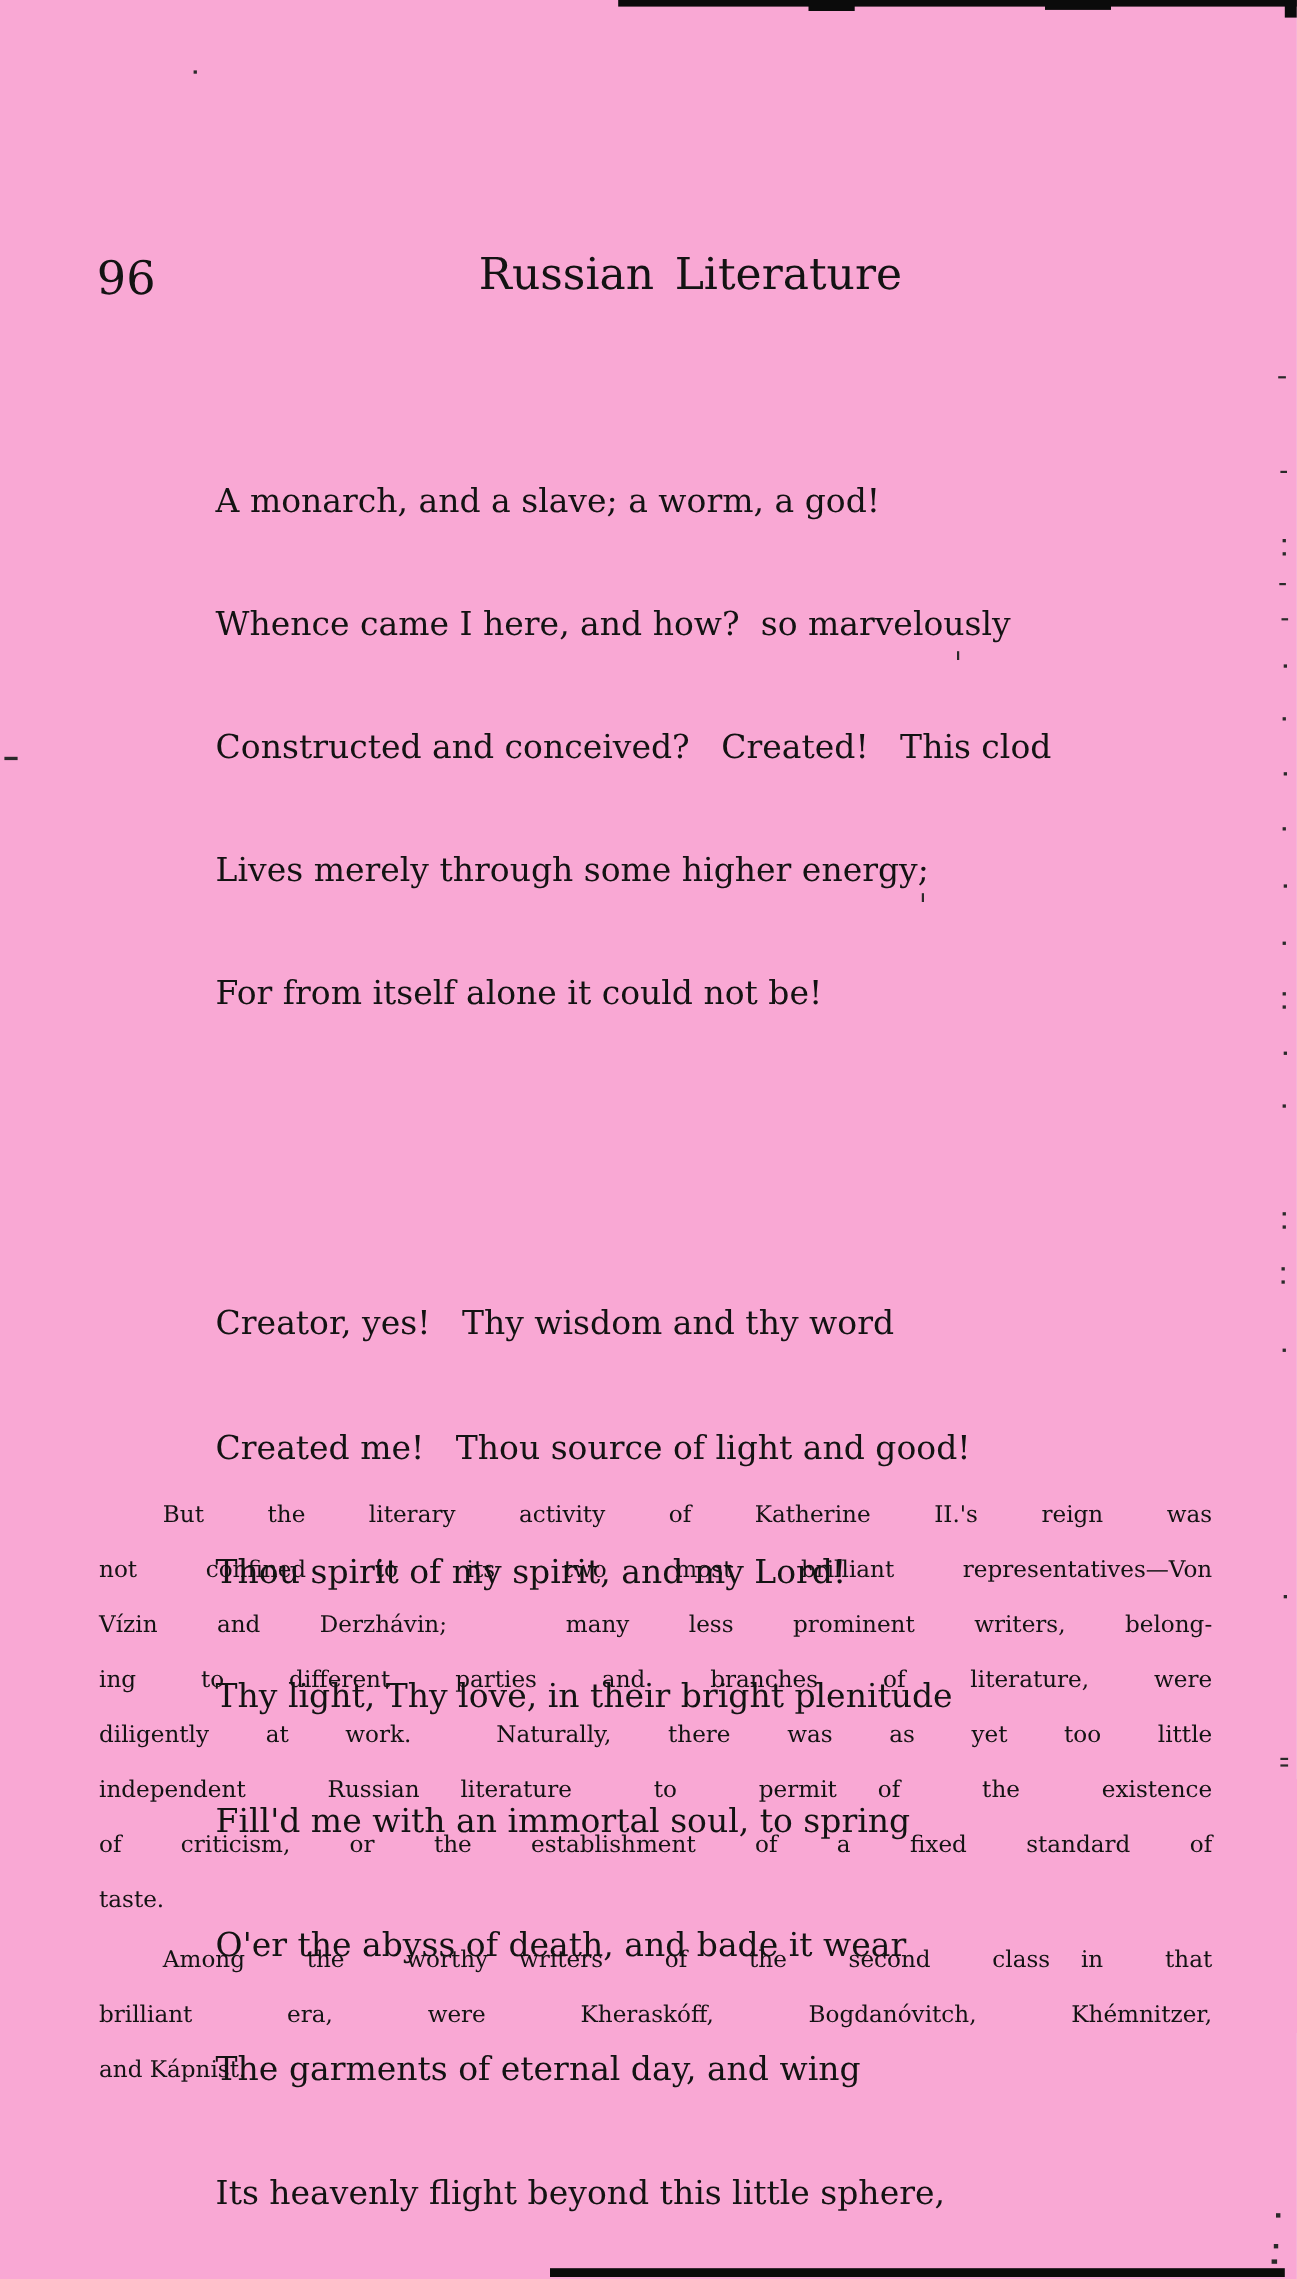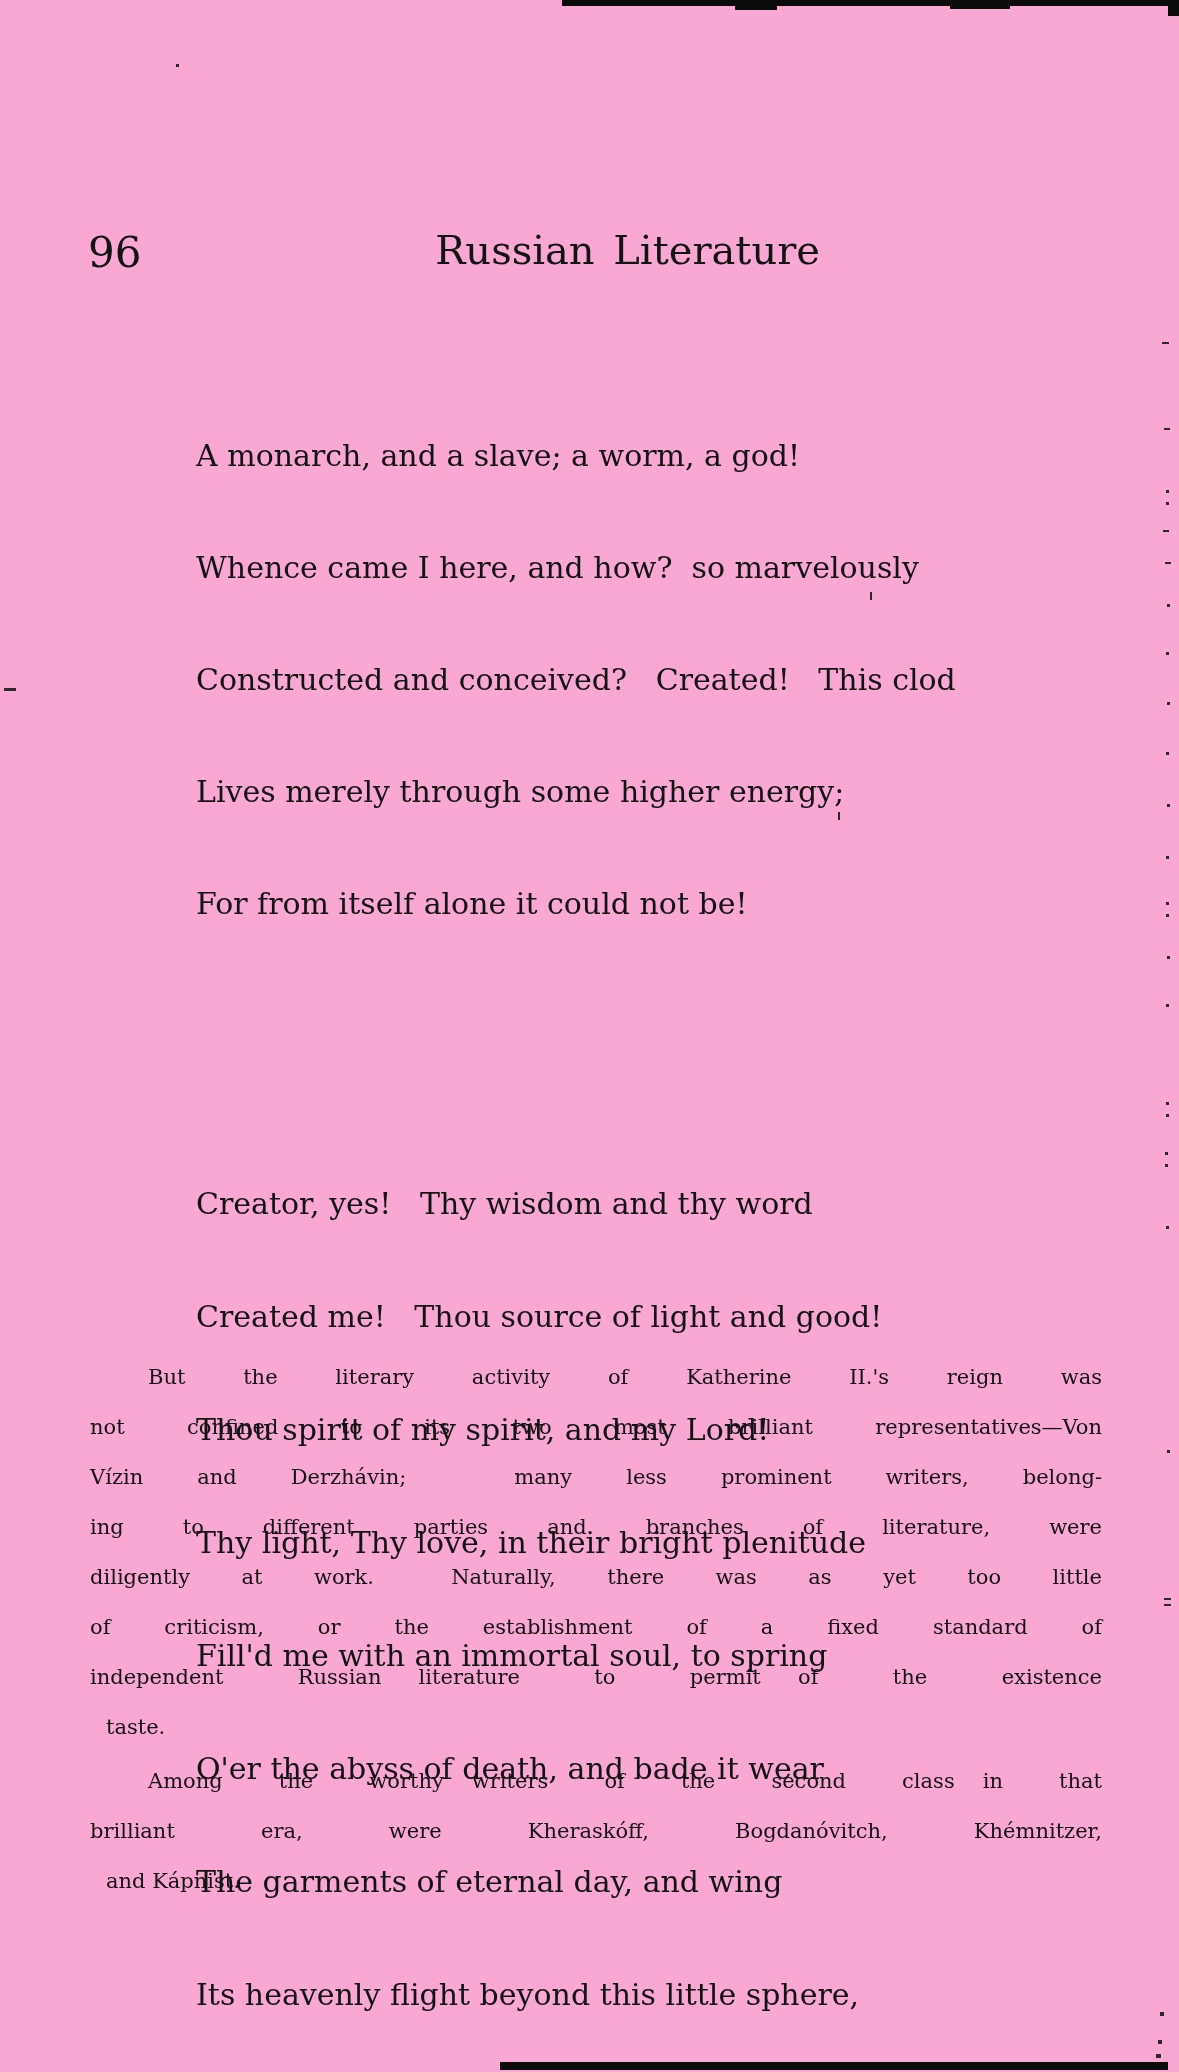--- a/index.html
+++ b/index.html
@@ -52,21 +52,20 @@
   .prose p + p { margin-top: 4px; }
   .jline {
     line-height: 50px;
     white-space: pre-wrap;
     text-align: justify;
     text-align-last: justify;
   }
   .jline.last {
     text-align: right;
     text-align-last: left;
-    margin-left: 16px;
   }
   .jline.indent { text-indent: 58px; }
   .bar { position: absolute; background: #0b0b0b; }
   .speck { position: absolute; background: #2a2a2a; }
 </style>
 </head>
 <body>
 
 <div class="page">
 
@@ -108,22 +107,22 @@
     </div>
   </div>
 
   <div class="prose">
     <p>
       <span class="jline indent" style="display:block">But  the  literary  activity  of  Katherine  II.'s  reign  was</span>
       <span class="jline" style="display:block">not confined to its two most brilliant representatives—Von</span>
       <span class="jline" style="display:block">Vízin and Derzhávin;  many less prominent writers, belong-</span>
       <span class="jline" style="display:block">ing  to  different  parties  and  branches  of  literature,  were</span>
       <span class="jline" style="display:block">diligently  at  work.   Naturally,  there  was  as  yet  too  little</span>
+      <span class="jline" style="display:block">independent  Russian literature  to  permit of  the  existence</span>
       <span class="jline" style="display:block">of  criticism,  or  the  establishment  of  a  fixed  standard  of</span>
-      <span class="jline" style="display:block">independent  Russian literature  to  permit of  the  existence</span>
       <span class="jline last" style="display:block">taste.</span>
     </p>
     <p>
       <span class="jline indent" style="display:block">Among  the  worthy writers  of  the  second  class in  that</span>
       <span class="jline" style="display:block">brilliant era, were Kheraskóff, Bogdanóvitch, Khémnitzer,</span>
       <span class="jline last" style="display:block">and Kápnist.</span>
     </p>
   </div>
 
   <div class="bar" style="left:500px; top:2062px; width:668px; height:8px;"></div>

